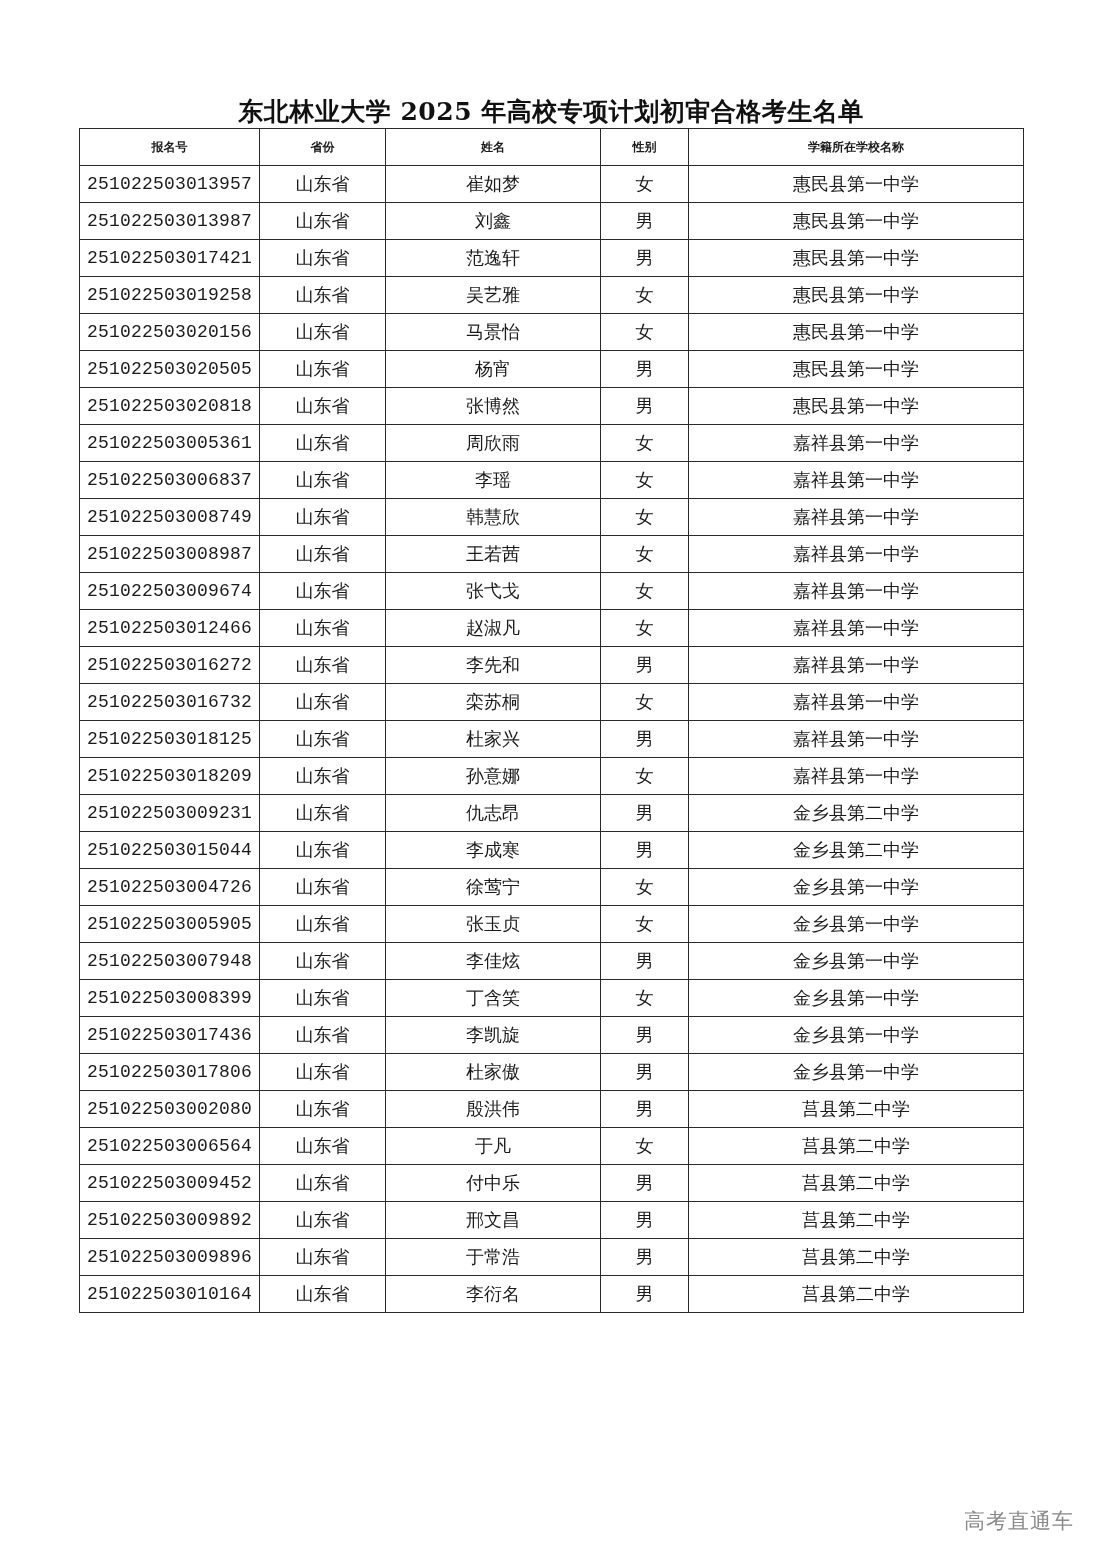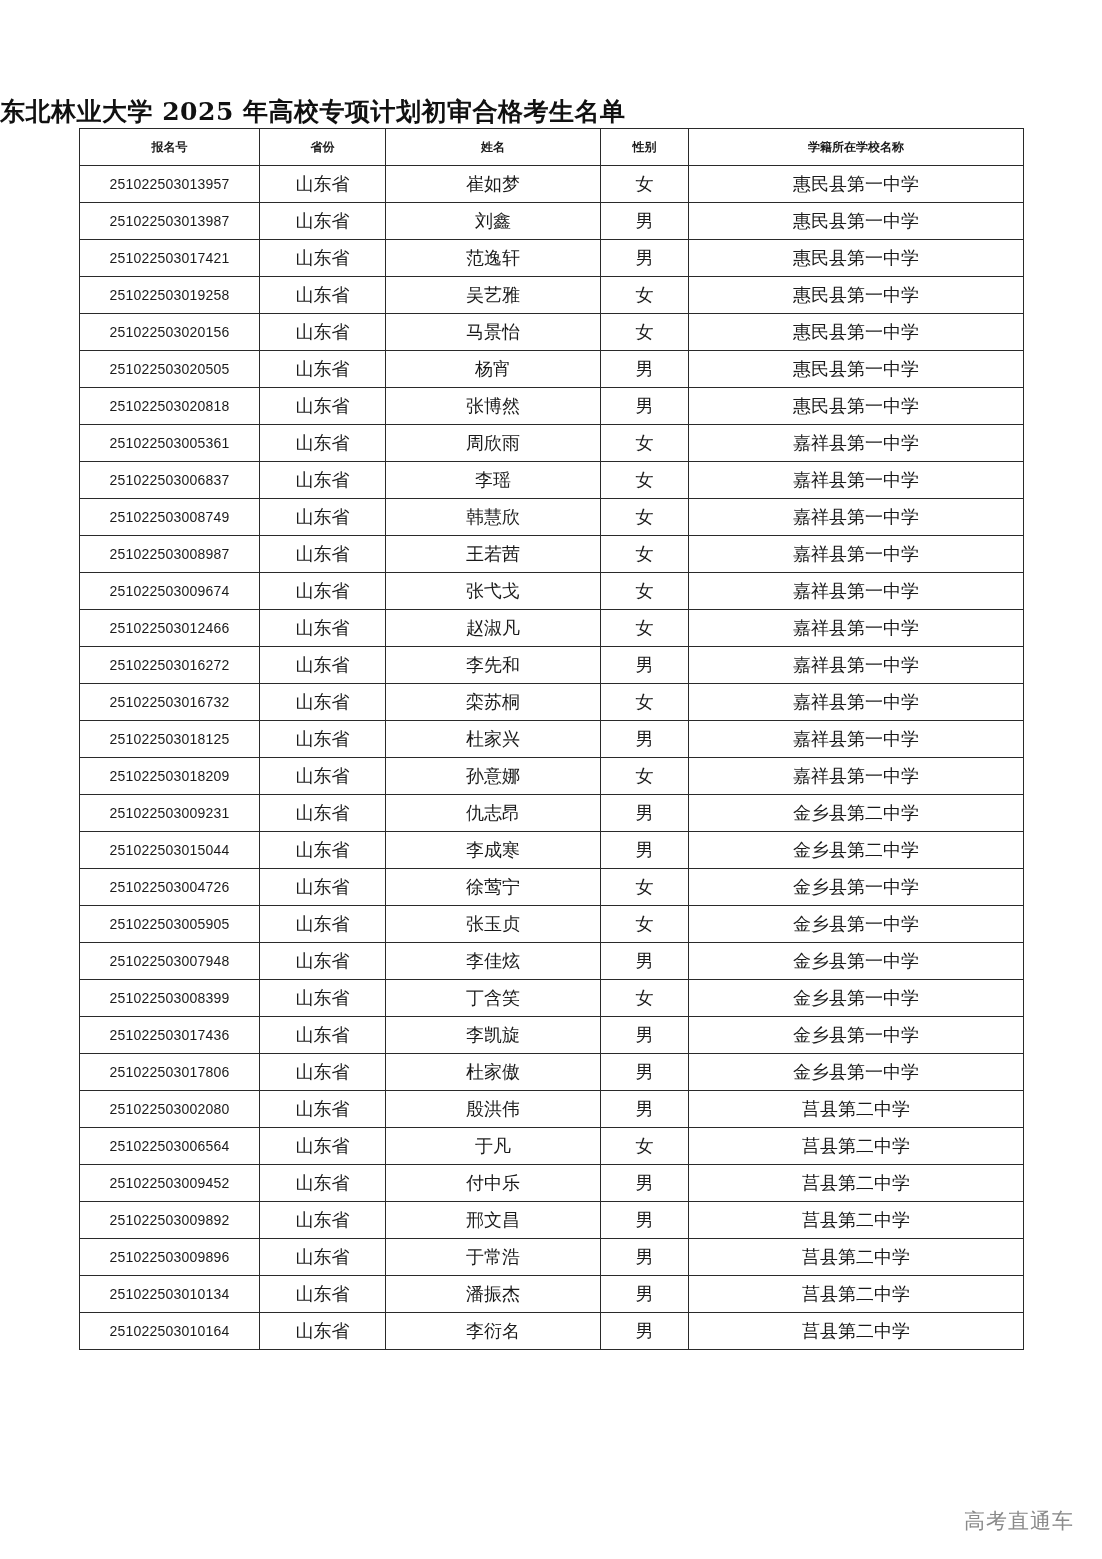--- a/index.html
+++ b/index.html
@@ -13,21 +13,21 @@
       position: relative;
       overflow: hidden;
       font-family: "DejaVu Serif", "Liberation Serif", serif;
       color: #1a1a1a;
     }
     .doc-title {
       position: absolute;
       top: 78px;
       left: 0;
       width: 1102px;
-      text-align: left;
+      text-align: center;
       font-size: 25px;
       font-weight: bold;
       letter-spacing: 0.5px;
       color: #111;
     }
     table.roster {
       position: absolute;
       top: 128px;
       left: 79px;
       width: 944px;
@@ -49,22 +49,22 @@
       line-height: 20px;
       white-space: nowrap;
       overflow: hidden;
     }
     table.roster th {
       height: 36px;
       font-weight: bold;
       font-size: 12px;
     }
     table.roster td.id-cell {
-      font-family: Liberation Sans, sans-serif;
-      font-size: 14px;
+      font-family: Liberation Mono, monospace;
+      font-size: 18px;
       letter-spacing: 0.2px;
     }
     .watermark {
       position: absolute;
       right: 28px;
       top: 1507px;
       font-family: Liberation Serif, serif;
       font-size: 21px;
       color: #8a8a8a;
       letter-spacing: 1px;
@@ -297,27 +297,20 @@
         <td>莒县第二中学</td>
       </tr>
       <tr>
         <td class="id-cell">251022503009896</td>
         <td>山东省</td>
         <td>于常浩</td>
         <td>男</td>
         <td>莒县第二中学</td>
       </tr>
       <tr>
-        <td class="id-cell">251022503010134</td>
-        <td>山东省</td>
-        <td>潘振杰</td>
-        <td>男</td>
-        <td>莒县第二中学</td>
-      </tr>
-      <tr>
         <td class="id-cell">251022503010164</td>
         <td>山东省</td>
         <td>李衍名</td>
         <td>男</td>
         <td>莒县第二中学</td>
       </tr>
     </tbody>
 </table>
 
 <div class="watermark">高考直通车</div>

